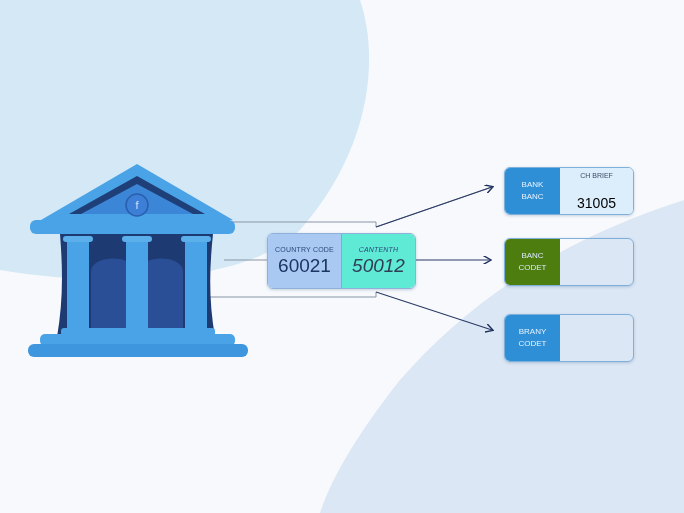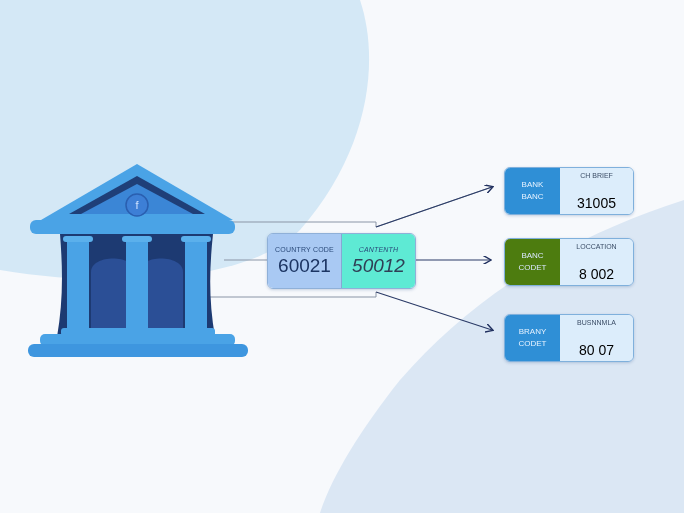--- a/index.html
+++ b/index.html
@@ -89,30 +89,22 @@
       <div class="lbl">CH BRIEF</div>
       <div class="val">31005</div>
     </div>
   </div>
 
   <div class="box right-box mid" style="top:238px">
     <div class="cell left">
       <div class="t">BANC</div>
       <div class="t">CODET</div>
     </div>
-    <div class="cell right">
-      <div class="lbl">LOCCATION</div>
-      <div class="val">8 002</div>
-    </div>
   </div>
 
   <div class="box right-box" style="top:314px">
     <div class="cell left">
       <div class="t">BRANY</div>
       <div class="t">CODET</div>
     </div>
-    <div class="cell right">
-      <div class="lbl">BUSNNMLA</div>
-      <div class="val">80 07</div>
-    </div>
   </div>
 
 </div>
 
 </body></html>

